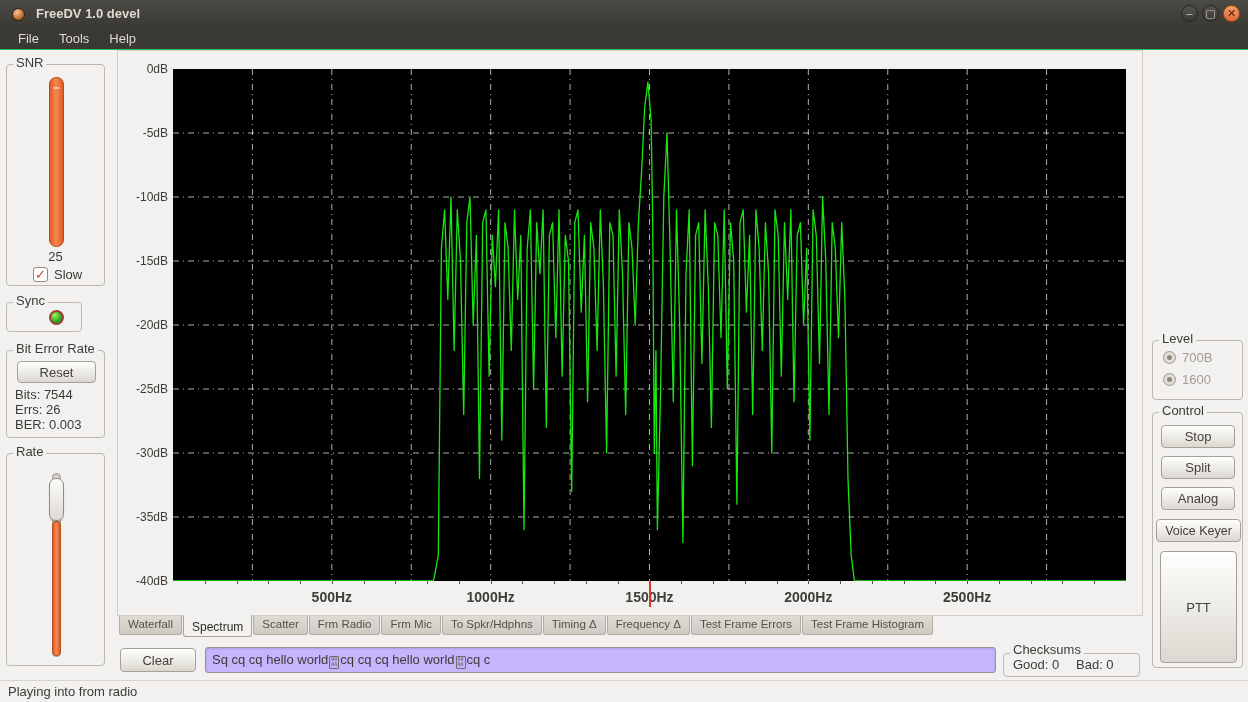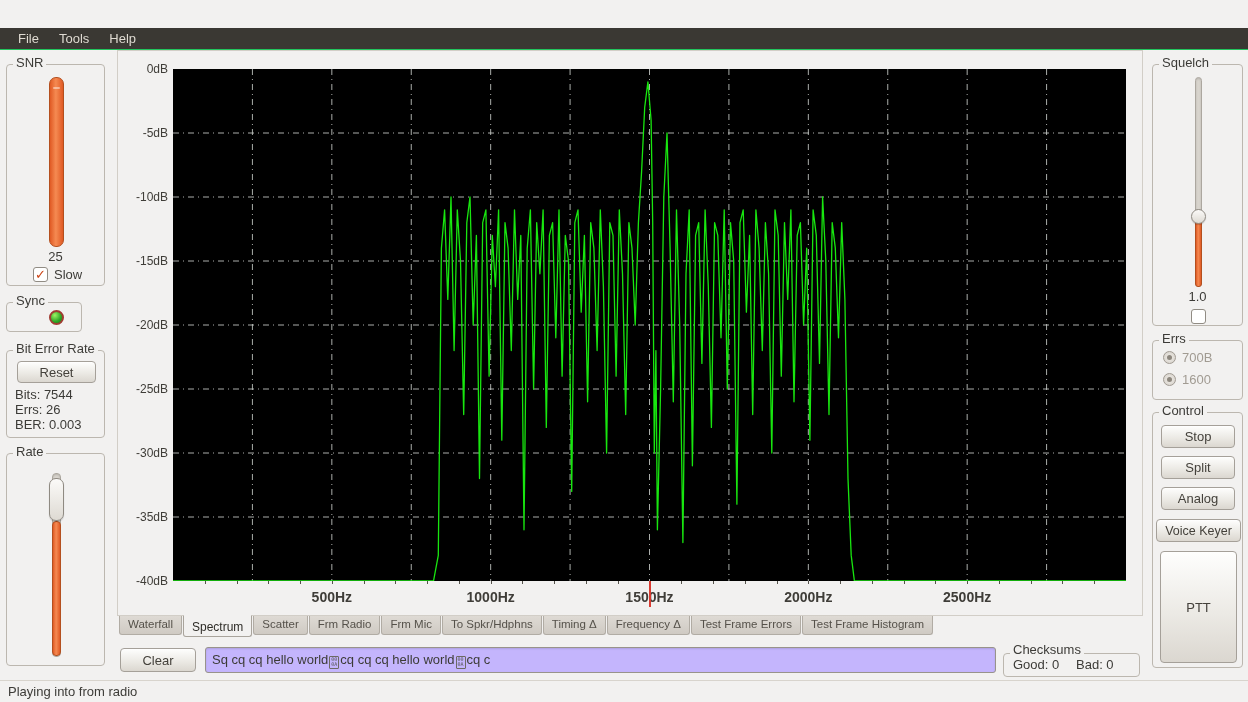--- a/index.html
+++ b/index.html
@@ -78,20 +78,29 @@
           font-family:"DejaVu Sans Mono",monospace;}
   
   .statusbar{position:absolute;left:0;right:0;bottom:0;height:22px;background:#f2f1f0;
              border-top:1px solid #d8d4cd;box-sizing:border-box;padding:3px 8px;font-size:13px;}
 </style>
 </head>
 <body>
 
 <div id="app">
 
+  <div class="titlebar">
+    <span class="app-icon"></span>
+    <span class="win-title">FreeDV 1.0 devel</span>
+    <span class="winbtns">
+      <span class="winbtn">–</span>
+      <span class="winbtn">▢</span>
+      <span class="winbtn close">✕</span>
+    </span>
+  </div>
 
   <div class="menubar">
     <span class="menu-item">File</span>
     <span class="menu-item">Tools</span>
     <span class="menu-item">Help</span>
   </div>
 
   <div class="frame" style="left:6px;top:64px;width:99px;height:222px;">
     <span class="flabel">SNR</span>
     <div class="sl-fill" style="left:42px;top:12px;width:15px;height:170px;border-radius:7px;">
@@ -207,31 +216,23 @@
   </div>
 
   <div class="btn" style="left:120px;top:648px;width:76px;height:24px;">Clear</div>
   <div class="textfield" style="left:205px;top:647px;width:791px;height:26px;" id="txmsg"><span>Sq cq cq hello world</span><span class="ctrl"><i>00</i><i>0A</i></span><span>cq cq cq hello world</span><span class="ctrl"><i>00</i><i>0A</i></span><span>cq c</span></div>
   <div class="frame" style="left:1003px;top:653px;width:137px;height:24px;">
     <span class="flabel" style="top:-12px;">Checksums</span>
     <span style="position:absolute;left:9px;top:3px;">Good: 0</span>
     <span style="position:absolute;left:72px;top:3px;">Bad: 0</span>
   </div>
 
-  <div class="frame" style="left:1152px;top:64px;width:91px;height:262px;">
-    <span class="flabel">Squelch</span>
-    <div class="sl-trough" style="left:42px;top:12px;width:7px;height:210px;"></div>
-    <div class="sl-fill" style="left:42px;top:153px;width:7px;height:69px;border-radius:3px;"></div>
-    <div class="sl-handle" style="left:38px;top:144px;width:15px;height:15px;border-radius:50%;"></div>
-    <div class="val-label" style="top:224px;">1.0</div>
-    <div class="checkbox" style="left:38px;top:244px;"></div>
-  </div>
 
   <div class="frame" style="left:1152px;top:340px;width:91px;height:60px;">
-    <span class="flabel">Errs</span>
+    <span class="flabel">Level</span>
     <span class="radio" style="left:10px;top:10px;">
         <span class="dot"></span>
       </span>
     <span class="radio-label" style="left:29px;top:9px;">700B</span>
     <span class="radio" style="left:10px;top:32px;">
         <span class="dot"></span>
       </span>
     <span class="radio-label" style="left:29px;top:31px;">1600</span>
   </div>
 

